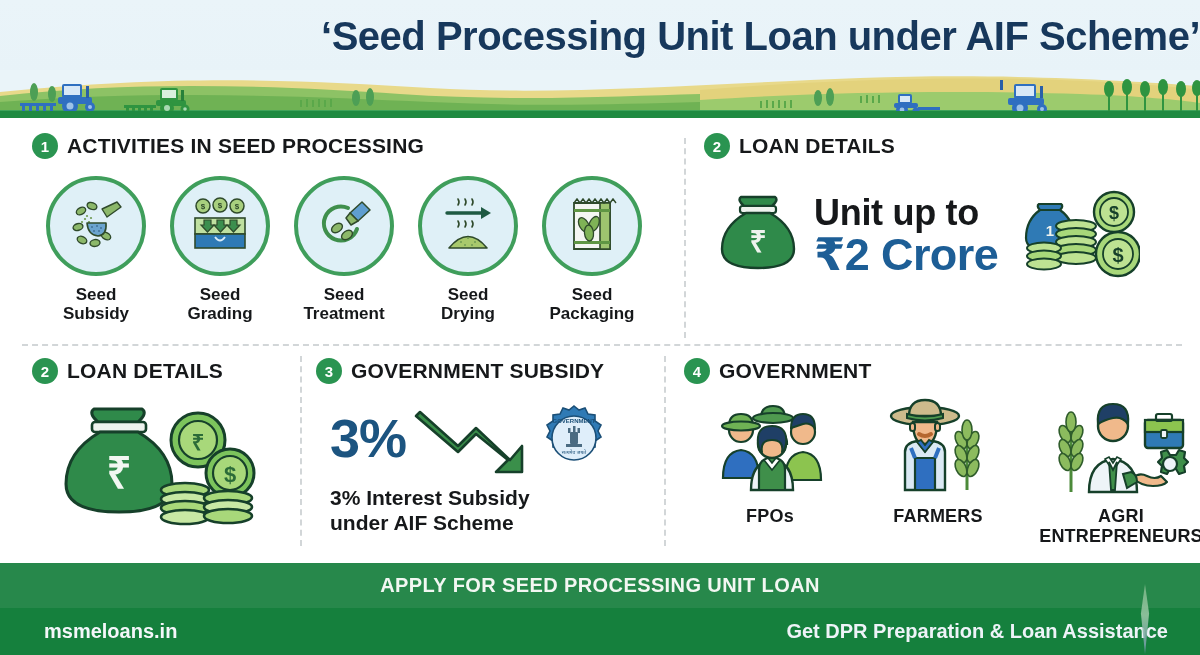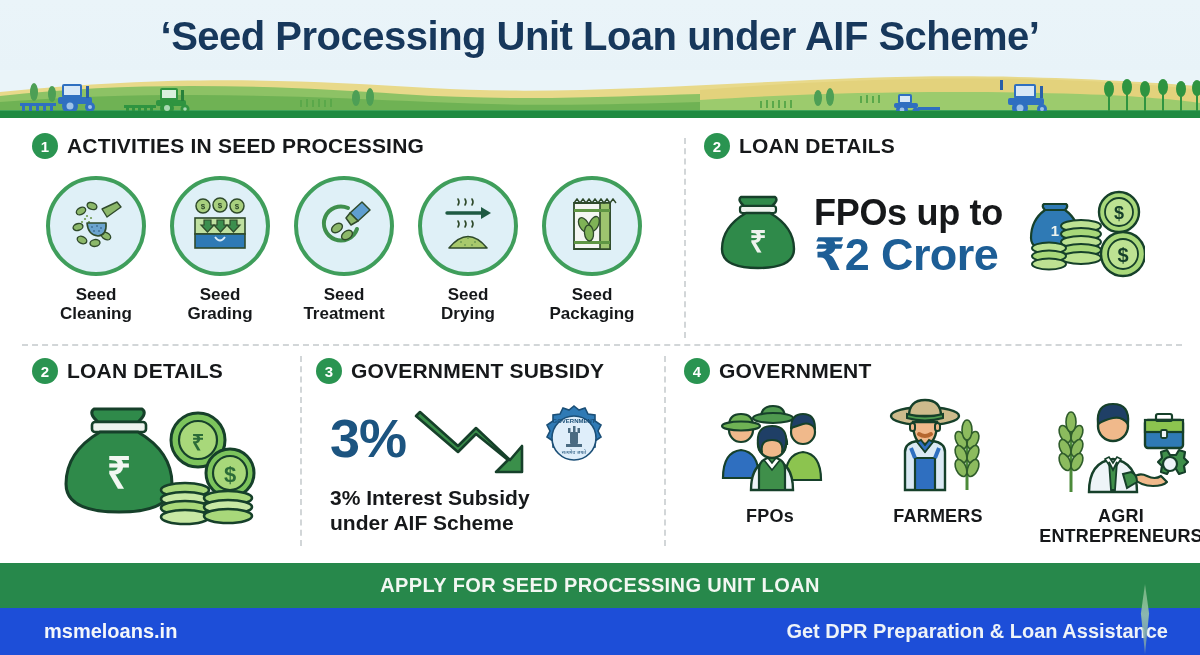--- a/index.html
+++ b/index.html
@@ -7,21 +7,21 @@
     width:1200px;height:655px;overflow:hidden;
     font-family:"Liberation Sans","DejaVu Sans",sans-serif;
     background:#ffffff;
   }
   .page{position:relative;width:1200px;height:655px;background:#ffffff;overflow:hidden;}
 
   
   .header{position:absolute;left:0;top:0;width:1200px;height:118px;
     background:linear-gradient(180deg,#eaf4f9 0%,#e8f3f8 60%,#e6f2f7 100%);overflow:hidden;}
   .title{
-    position:absolute;left:0;top:14px;width:1200px;text-align:center;
+    position:absolute;left:0;top:14px;width:1200px;text-align:right;
     font-size:40px;font-weight:700;letter-spacing:-.5px;color:#17385c;
     text-shadow:0 1px 0 rgba(255,255,255,.6);
   }
   .banner{position:absolute;left:0;bottom:0;width:1200px;height:48px;}
   .bandline{position:absolute;left:0;bottom:0;width:1200px;height:7px;background:#1f8a41;}
 
   
   .sec-head{position:absolute;display:flex;align-items:center;gap:9px;}
   .badge{
     width:26px;height:26px;border-radius:50%;background:#2a9451;color:#fff;
@@ -64,21 +64,21 @@
 
   
   .elig{position:absolute;left:690px;top:392px;display:flex;gap:8px;}
   .elig-item{width:160px;display:flex;flex-direction:column;align-items:center;}
   .elig-lbl{margin-top:6px;text-align:center;font-size:18px;font-weight:700;color:#16181a;line-height:1.12;letter-spacing:.2px;}
 
   
   .cta{position:absolute;left:0;top:563px;width:1200px;height:45px;background:#27884b;
        display:flex;align-items:center;justify-content:center;}
   .cta span{color:#f2f7f2;font-size:20px;font-weight:700;letter-spacing:.4px;}
-  .foot{position:absolute;left:0;top:608px;width:1200px;height:47px;background:#1d4ed8;
+  .foot{position:absolute;left:0;top:608px;width:1200px;height:47px;background:#15803d;
         display:flex;align-items:center;}
   .foot-l{position:absolute;left:44px;color:#f4f7fa;font-size:20px;font-weight:700;}
   .foot-r{position:absolute;right:32px;color:#eef3f8;font-size:20px;font-weight:700;}
   .diamond{position:absolute;right:38px;top:-24px;width:34px;height:70px;
     background:linear-gradient(180deg,#7fb98a 0%,#9fc9a9 45%,#6f93ad 100%);
     clip-path:polygon(50% 0,62% 42%,50% 100%,38% 42%);opacity:.85;}
 </style>
 </head>
 <body>
 
@@ -240,21 +240,21 @@
             <circle cx="27" cy="32" r="1"></circle>
               <circle cx="32" cy="31" r="1"></circle>
               <circle cx="36" cy="33" r="1"></circle>
             <circle cx="29" cy="36" r="1"></circle>
               <circle cx="34" cy="36" r="1"></circle>
           </g>
         </svg>
       </div>
       <div class="act-lbl">
         <div>Seed</div>
-        <div>Cleaning</div>
+        <div>Subsidy</div>
       </div>
     </div>
 
     <div class="act">
       <div class="ring">
         <svg width="62" height="62" viewBox="0 0 62 62">
           <g stroke="#2f4a2b" stroke-width="1.5" fill="#a8cf7e">
             <circle cx="14" cy="11" r="7"></circle>
               <circle cx="31" cy="10" r="7"></circle>
               <circle cx="48" cy="11" r="7"></circle>
@@ -355,21 +355,21 @@
   </div>
 
   <div class="loan-tr">
     <svg width="92" height="92" viewBox="0 0 92 92">
       <path d="M32 16 q-7-6 -3-9 h34 q4 3 -3 9 z" fill="#2f8a4a" stroke="#16402a" stroke-width="2.4" stroke-linejoin="round"></path>
       <rect x="28" y="16" width="36" height="7" rx="2.5" fill="#eef3ee" stroke="#16402a" stroke-width="2.2"></rect>
       <path d="M34 23 q-24 14 -24 36 q0 19 36 19 q36 0 36-19 q0-22 -24-36 z" fill="#2f8a4a" stroke="#16402a" stroke-width="2.4"></path>
       <text x="46" y="62" text-anchor="middle" font-size="30" font-weight="700" fill="#eef3ee" font-family="'Liberation Sans',sans-serif">₹</text>
     </svg>
     <div class="loan-txt">
-      <div class="loan-l1">FPOs up to</div>
+      <div class="loan-l1">Unit up to</div>
       <div class="loan-l2">₹2 Crore</div>
     </div>
     <svg width="126" height="100" viewBox="0 0 126 100" style="margin-left:6px;">
       <circle cx="100" cy="26" r="20" fill="#a8d87a" stroke="#16402a" stroke-width="2.4"></circle>
       <circle cx="100" cy="26" r="14" fill="#bde292" stroke="#16402a" stroke-width="1.8"></circle>
       <text x="100" y="33" text-anchor="middle" font-size="18" font-weight="700" fill="#16402a" font-family="'Liberation Sans',sans-serif">$</text>
       <path d="M26 24 q-4-4 -1-6 h22 q3 2 -1 6 z" fill="#2f7ab5" stroke="#16402a" stroke-width="2.2" stroke-linejoin="round"></path>
       <path d="M26 24 q-14 10 -14 28 q0 13 24 13 q24 0 24-13 q0-18 -14-28 z" fill="#2f7ab5" stroke="#16402a" stroke-width="2.2"></path>
       <text x="36" y="50" text-anchor="middle" font-size="15" font-weight="700" fill="#eef3ee" font-family="'Liberation Sans',sans-serif">1</text>
       <g stroke="#16402a" stroke-width="2">

